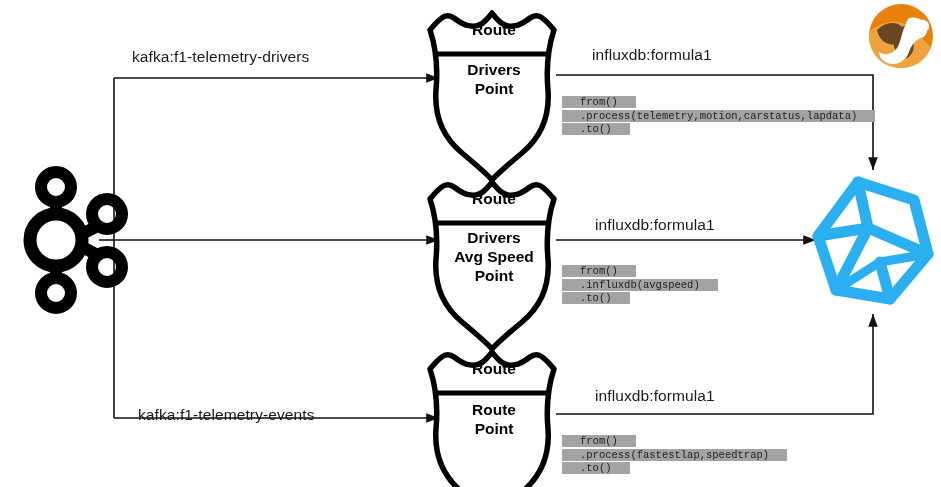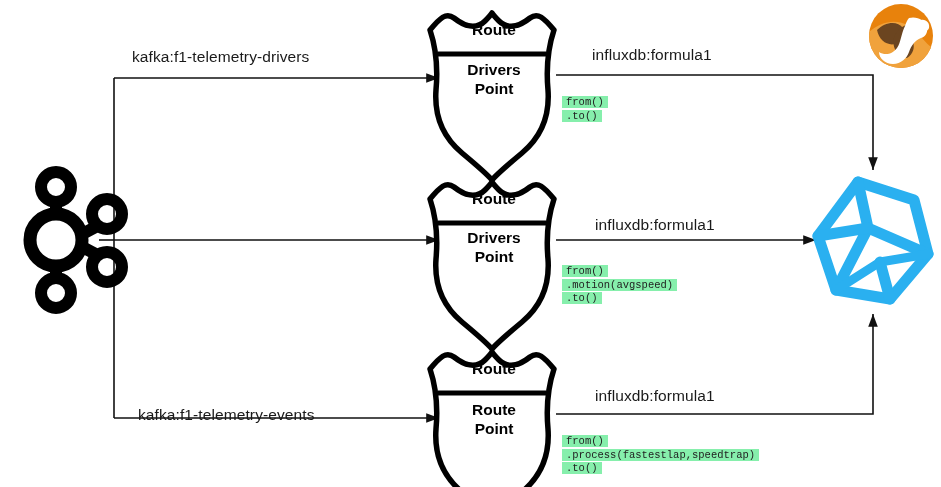--- a/index.html
+++ b/index.html
@@ -4,21 +4,21 @@
 <style>
   html,body{margin:0;padding:0;background:#ffffff;}
   body{width:941px;height:487px;overflow:hidden;
        font-family:"Liberation Sans", sans-serif;color:#111;}
   #canvas{position:relative;width:941px;height:419px;}
   svg.layer{position:absolute;left:0;top:0;width:941px;height:487px;}
   .lbl{position:absolute;font-size:15.5px;color:#1a1a1a;white-space:nowrap;
        letter-spacing:0.1px;}
   .code{position:absolute;font-family:"Liberation Mono", monospace;
         font-size:10.5px;line-height:13.5px;color:#222;white-space:nowrap;}
-  .code span{background:#86efac;padding:0 4px;}
+  .code span{background:#a3a3a3;padding:0 18px;}
   .shieldtxt{position:absolute;text-align:center;font-weight:bold;
              color:#000;white-space:nowrap;}
   .s-route{font-size:15.5px;}
   .s-body{font-size:15.5px;line-height:19px;text-align:center;}
 </style>
 </head>
 <body>
 
 <div id="canvas">
 
@@ -132,44 +132,46 @@
 
   <div class="shieldtxt s-route" style="left:424px;top:21px;width:140px;">Route</div>
   <div class="shieldtxt s-body" style="left:424px;top:60px;width:140px;">
     <div>Drivers</div>
     <div>Point</div>
   </div>
 
   <div class="shieldtxt s-route" style="left:424px;top:190px;width:140px;">Route</div>
   <div class="shieldtxt s-body" style="left:424px;top:228px;width:140px;">
     <div>Drivers</div>
+    <div>Avg Speed</div>
     <div>Point</div>
   </div>
 
   <div class="shieldtxt s-route" style="left:424px;top:360px;width:140px;">Route</div>
   <div class="shieldtxt s-body" style="left:424px;top:400px;width:140px;">
     <div>Route</div>
     <div>Point</div>
   </div>
 
   <div class="lbl" style="left:132px;top:48px;text-align:right;">kafka:f1-telemetry-drivers</div>
   <div class="lbl" style="left:138px;top:386px;margin-top:20px;">kafka:f1-telemetry-events</div>
 
   <div class="lbl" style="left:592px;top:46px;">influxdb:formula1</div>
   <div class="lbl" style="left:595px;top:216px;">influxdb:formula1</div>
   <div class="lbl" style="left:595px;top:387px;">influxdb:formula1</div>
 
   <div class="code" style="left:562px;top:96px;">
     <div><span>from()</span></div>
+    <div><span>.process(telemetry,motion,carstatus,lapdata)</span></div>
     <div><span>.to()</span></div>
   </div>
 
   <div class="code" style="left:562px;top:265px;">
     <div><span>from()</span></div>
-    <div><span>.motion(avgspeed)</span></div>
+    <div><span>.influxdb(avgspeed)</span></div>
     <div><span>.to()</span></div>
   </div>
 
   <div class="code" style="left:562px;top:435px;">
     <div><span>from()</span></div>
     <div><span>.process(fastestlap,speedtrap)</span></div>
     <div><span>.to()</span></div>
   </div>
 
 </div>

